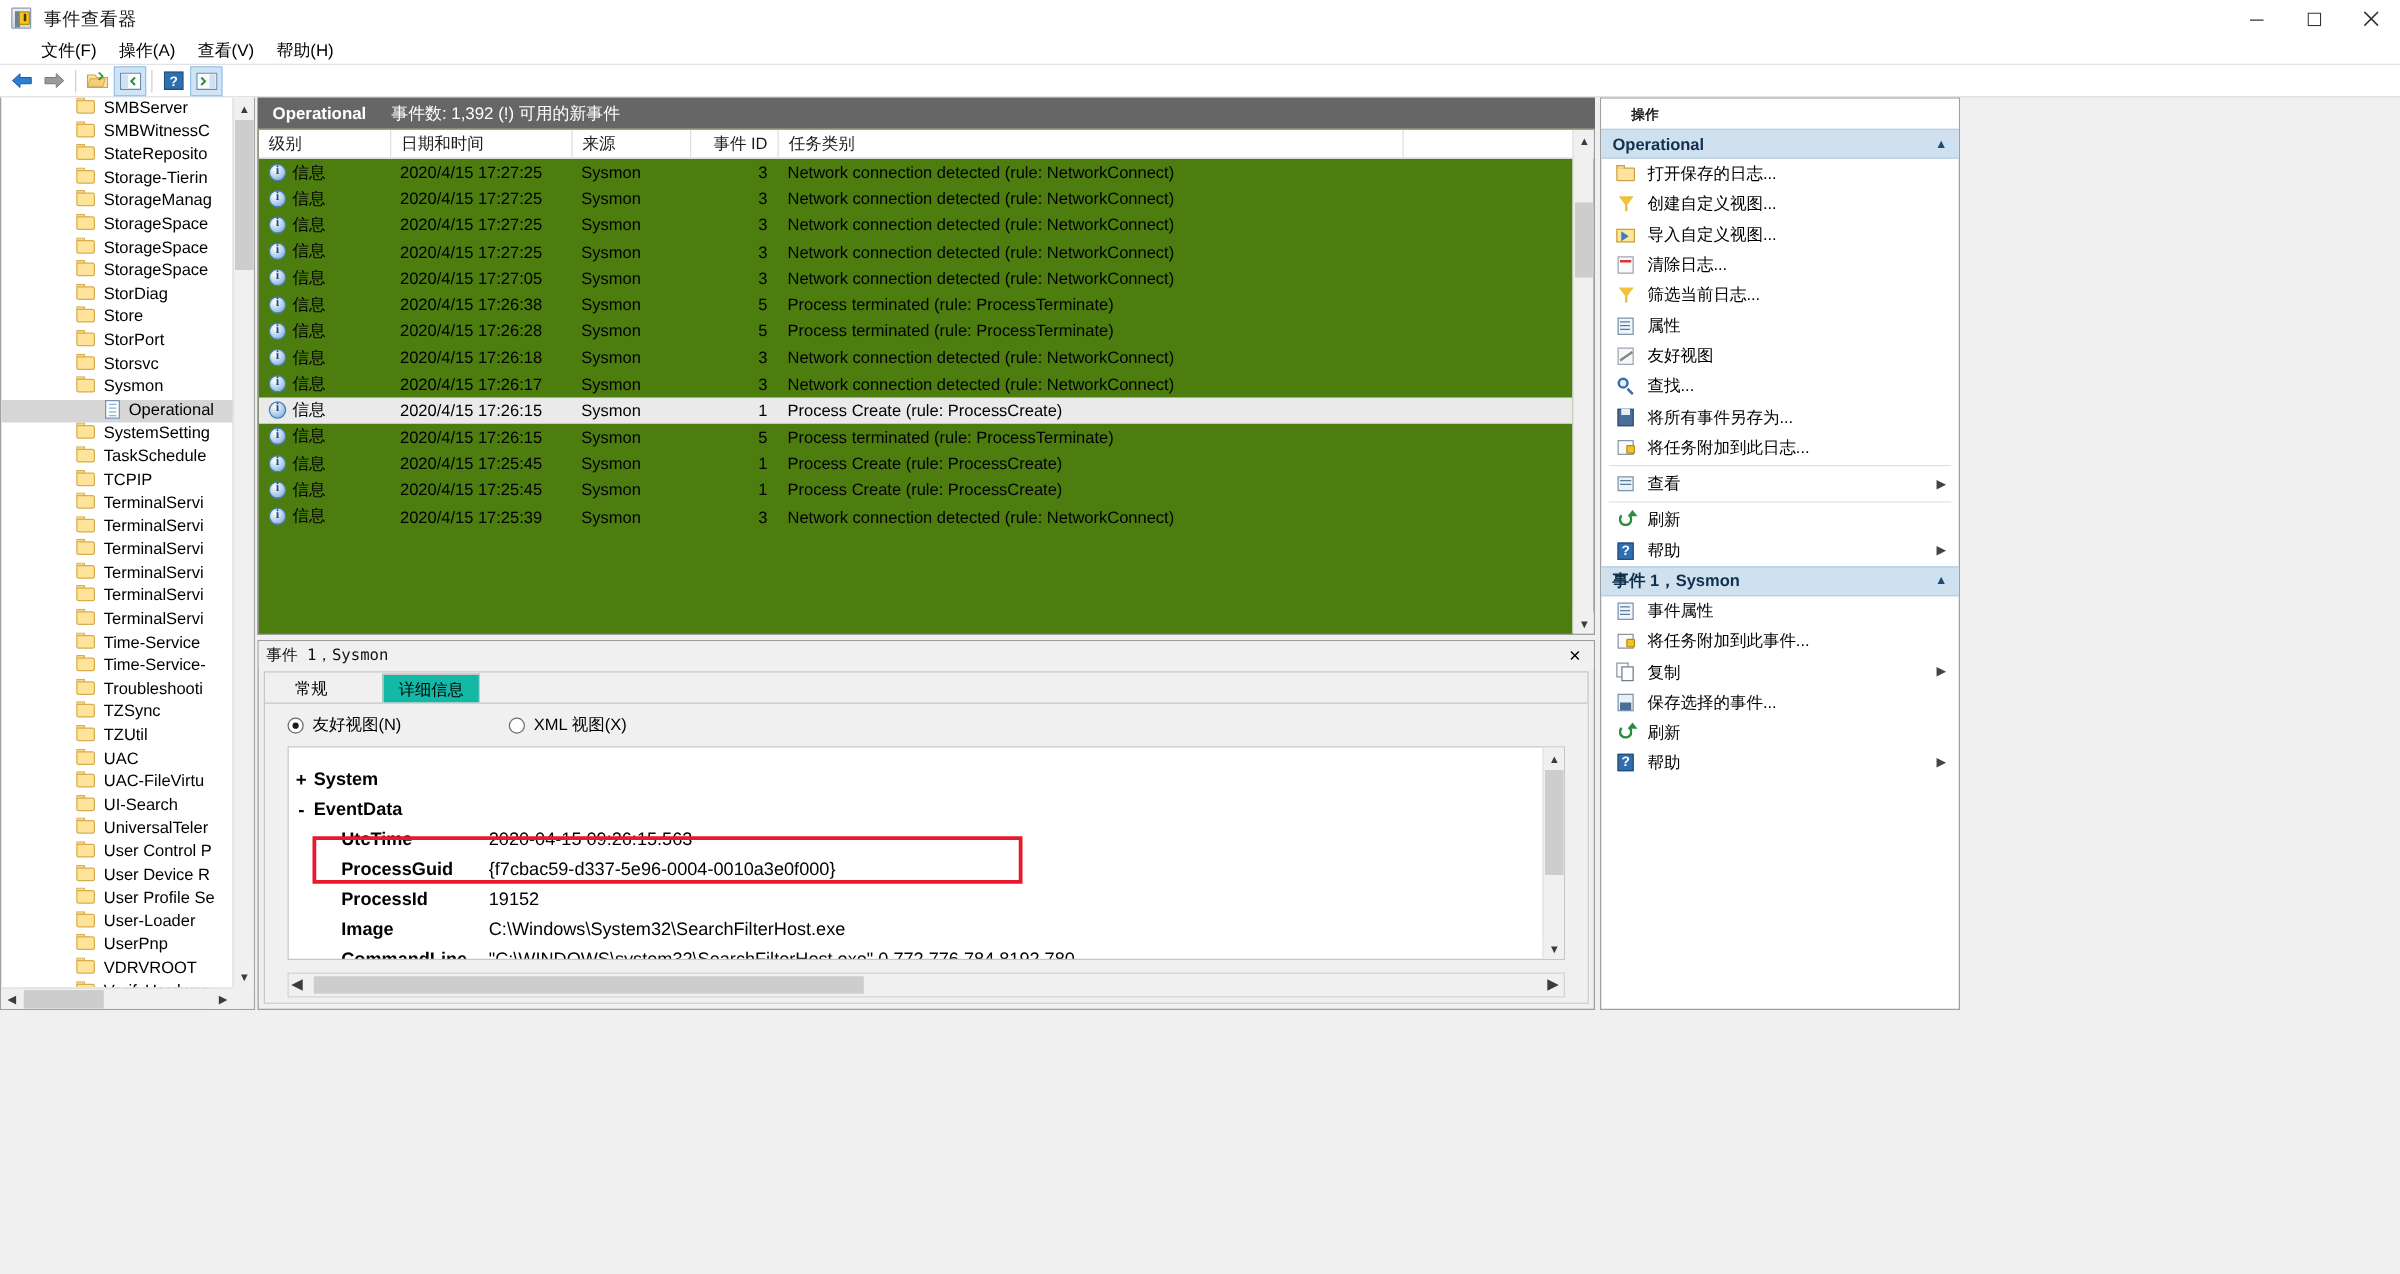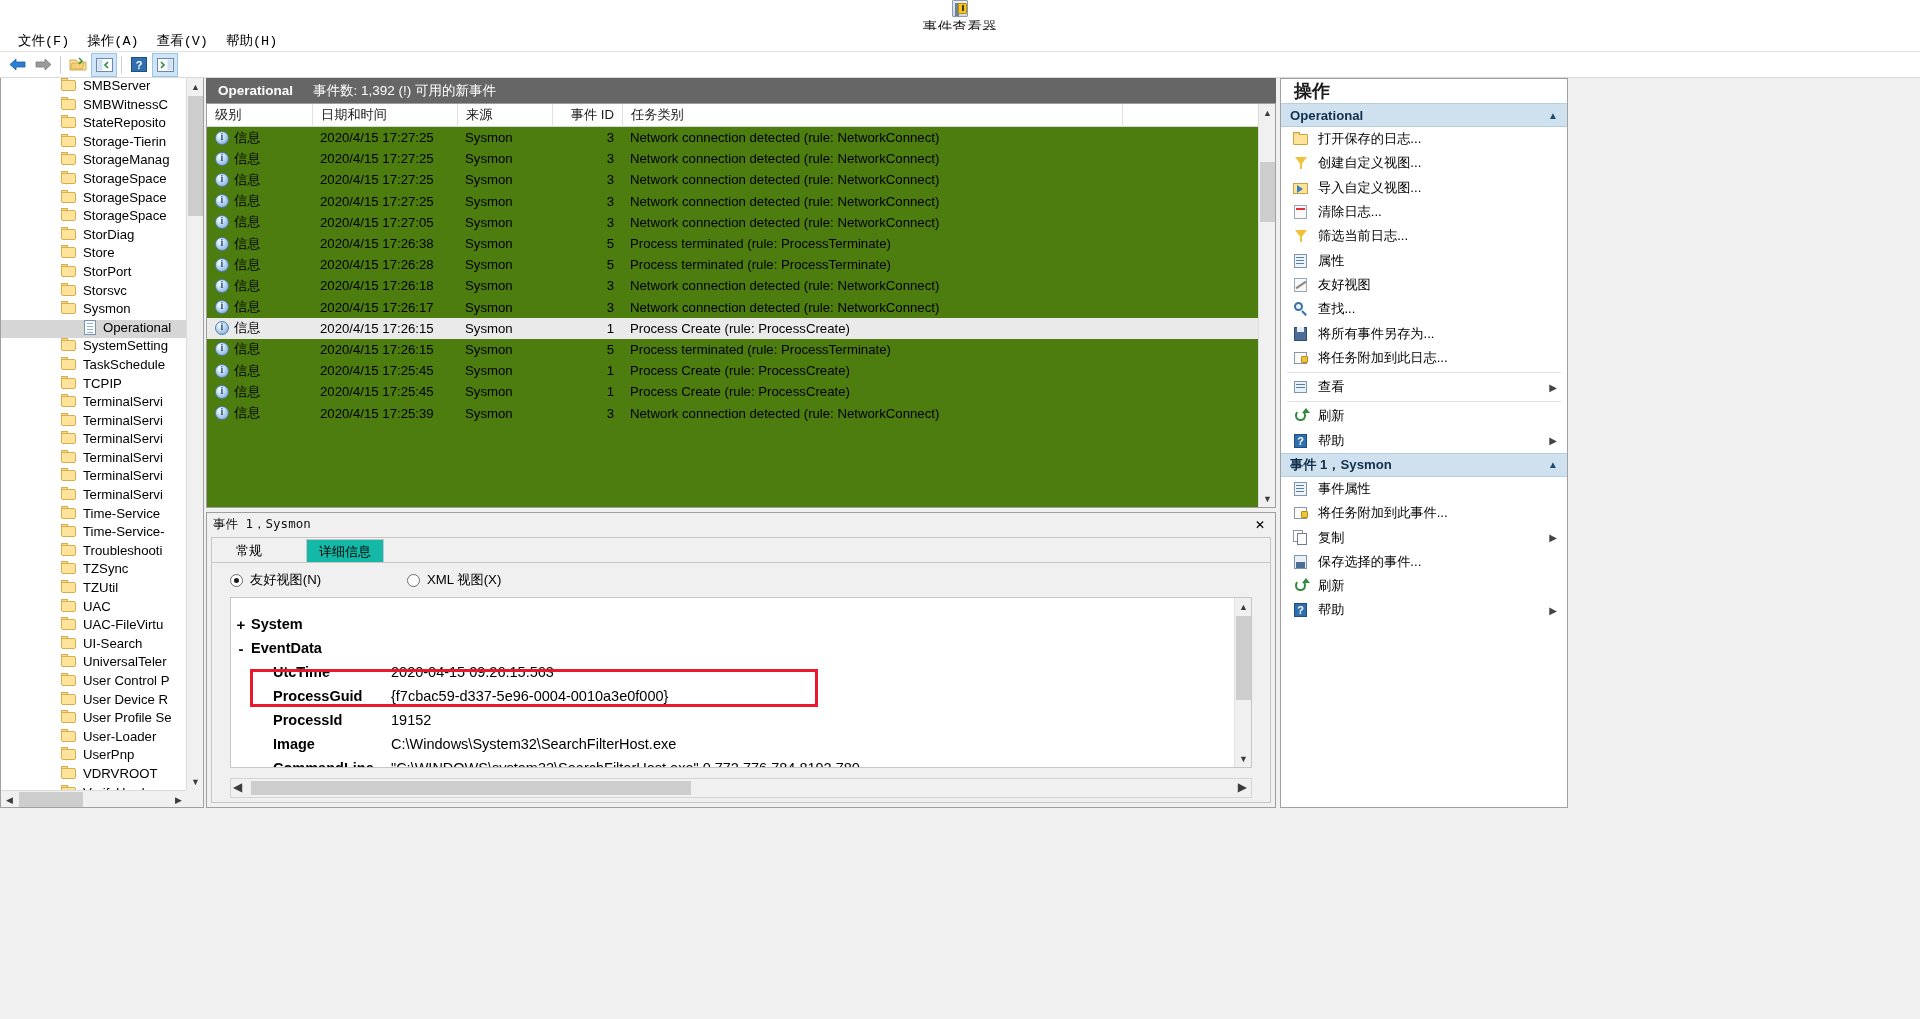--- a/index.html
+++ b/index.html
@@ -9,21 +9,21 @@
     overflow: hidden;
     font-family: "Liberation Sans", "DejaVu Sans", sans-serif;
     background: #ffffff;
     -webkit-font-smoothing: antialiased;
   }
   .app { position: relative; width: 1920px; height: 1019px; background: #f0f0f0; }
 
   
   .titlebar {
     position: absolute; left: 0; top: 0; width: 1920px; height: 30px;
-    background: #ffffff; display: flex; align-items: center; flex-direction: column;
+    background: #ffffff; display: flex; align-items: center;
   }
   .title-icon {
     width: 18px; height: 18px; margin-left: 9px; margin-right: 8px;
     position: relative; flex: none;
   }
   .title-icon .bk {
     position: absolute; left: 0; top: 0; width: 16px; height: 17px;
     background: linear-gradient(180deg,#e9eef4,#cfd8e3);
     border: 1px solid #8b9bb0; border-radius: 1px;
   }
@@ -42,23 +42,22 @@
   .win-btns { margin-left: auto; display: flex; height: 30px; }
   .win-btn {
     width: 46px; height: 30px; display: flex; align-items: center; justify-content: center;
     font-size: 13px; color: #2b2b2b;
   }
   .win-btn svg { display: block; }
 
   
   .menubar {
     position: absolute; left: 0; top: 30px; width: 1920px; height: 22px;
-    background: #ffffff; display: flex; align-items: center; padding-left: 9px;
+    background: #ffffff; display: flex; align-items: center; padding-left: 24px;
     border-bottom: 1px solid #e3e3e3;
-    font-family: Liberation Mono, monospace;
   }
   .menu-item {
     font-size: 13.5px; color: #000; padding: 1px 9px; cursor: default; white-space: nowrap;
   }
 
   
   .toolbar {
     position: absolute; left: 0; top: 52px; width: 1920px; height: 26px;
     background: #ffffff; display: flex; align-items: center; padding-left: 4px;
     border-bottom: 1px solid #d9d9d9;
@@ -241,22 +240,22 @@
     position: absolute; left: 250px; top: 669px; width: 568px; height: 38px;
     border: 3px solid #e8192c; pointer-events: none; z-index: 40;
   }
 
   
   .actions {
     position: absolute; left: 1280px; top: 78px; width: 288px; height: 730px;
     background: #ffffff; border: 1px solid #a0a0a0;
   }
   .act-title {
-    height: 24px; display:flex; align-items:center; padding-left: 13px;
-    font-size: 18px; font-weight: bold; color: #1a1a1a; background: #ffffff;
+    height: 24px; display:flex; align-items:center; padding-left: 24px;
+    font-size: 11px; font-weight: bold; color: #1a1a1a; background: #ffffff;
   }
   .act-section {
     height: 24px; display: flex; align-items: center; padding-left: 9px;
     background: #cfe0ef; color: #10304d; font-size: 13.2px; font-weight: bold;
     border-top: 1px solid #b6cee2; border-bottom: 1px solid #b6cee2; position: relative;
   }
   .act-section .caret { position: absolute; right: 9px; color: #1c4b74; font-size: 10px; }
   .act-item {
     height: 24.3px; display: flex; align-items: center; padding-left: 12px;
     font-size: 13.2px; color: #000; position: relative; white-space: nowrap;

